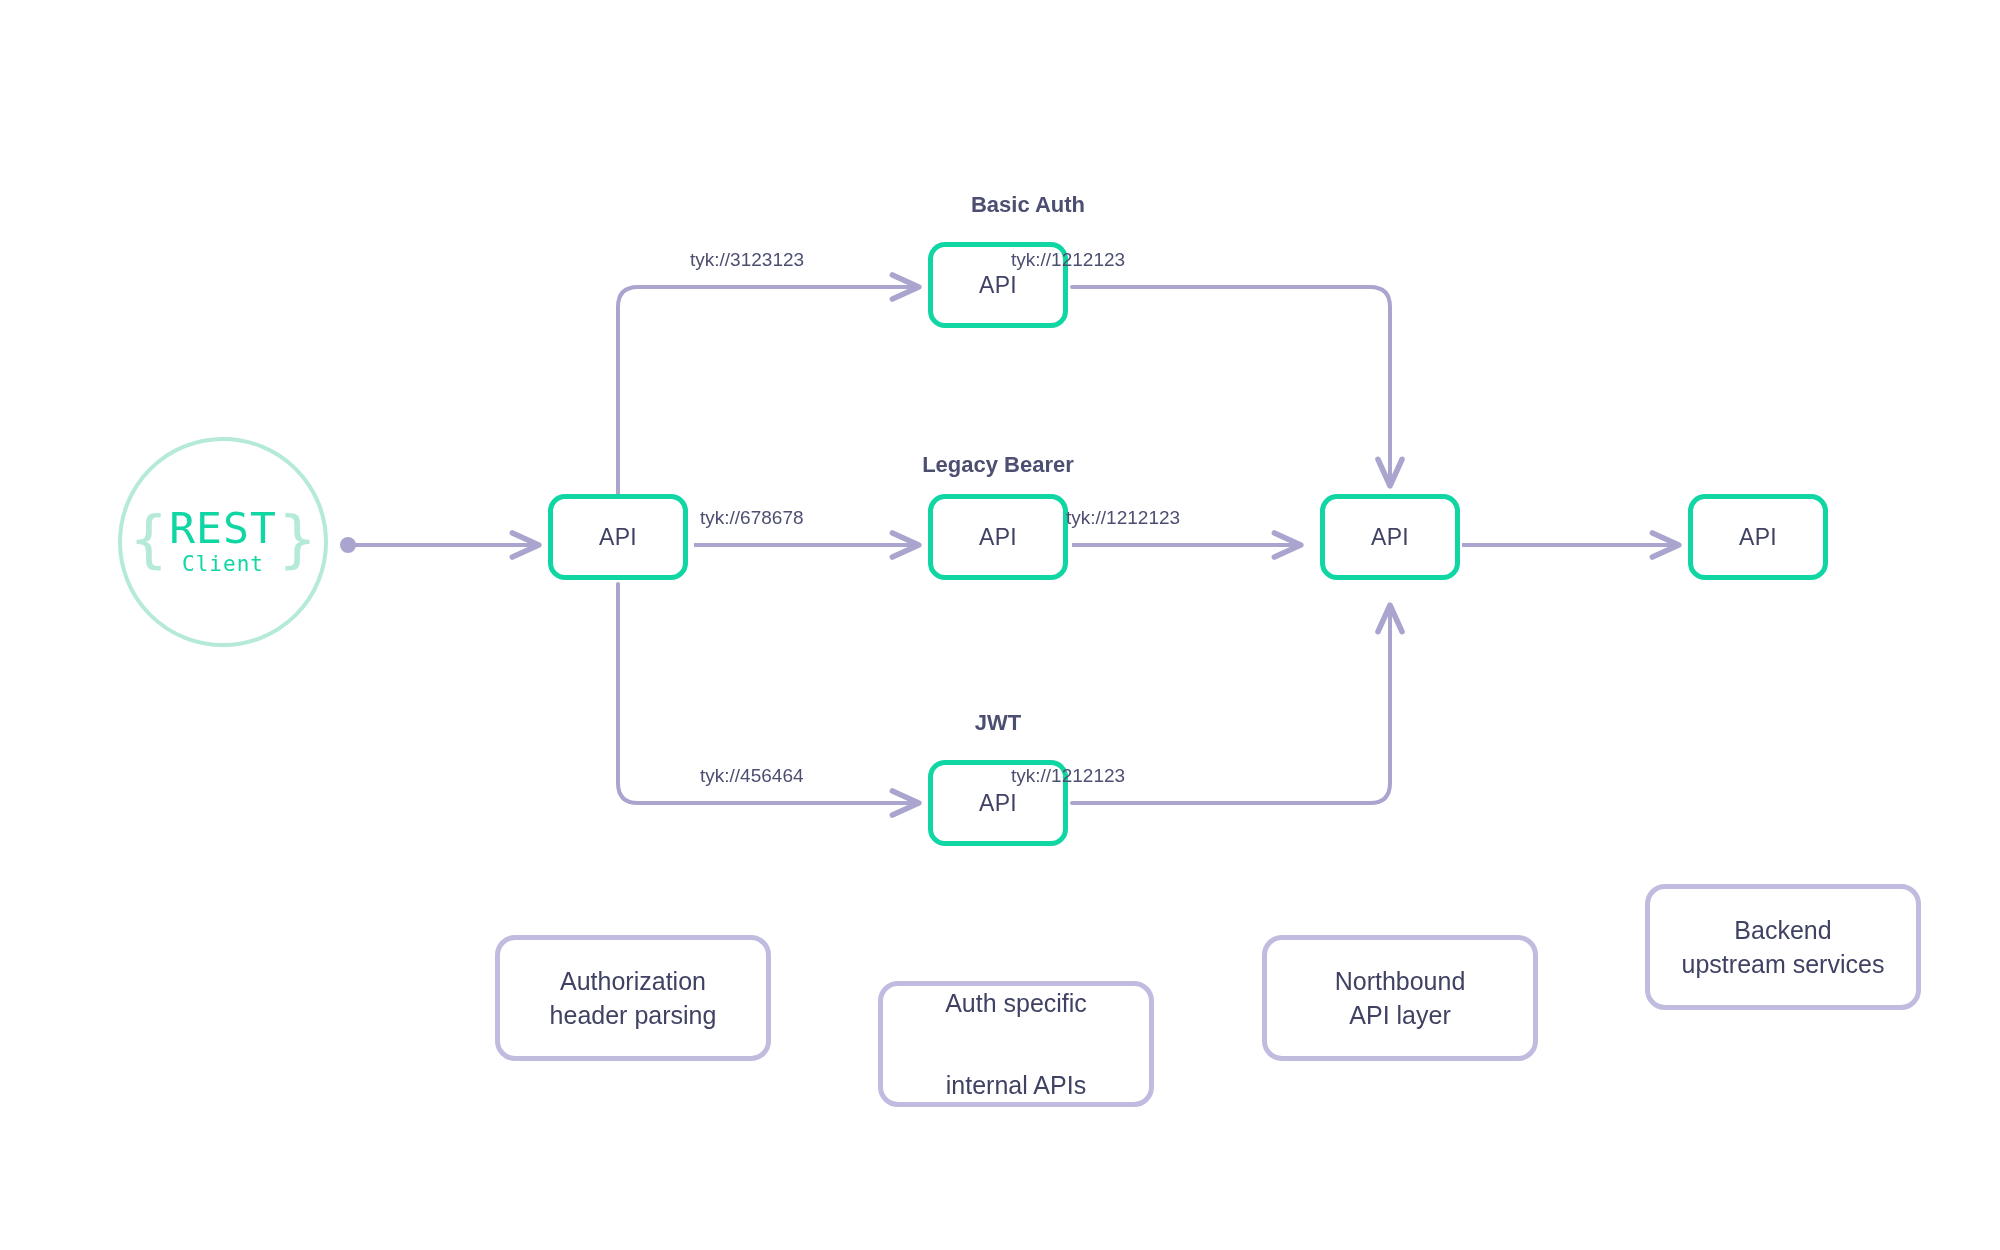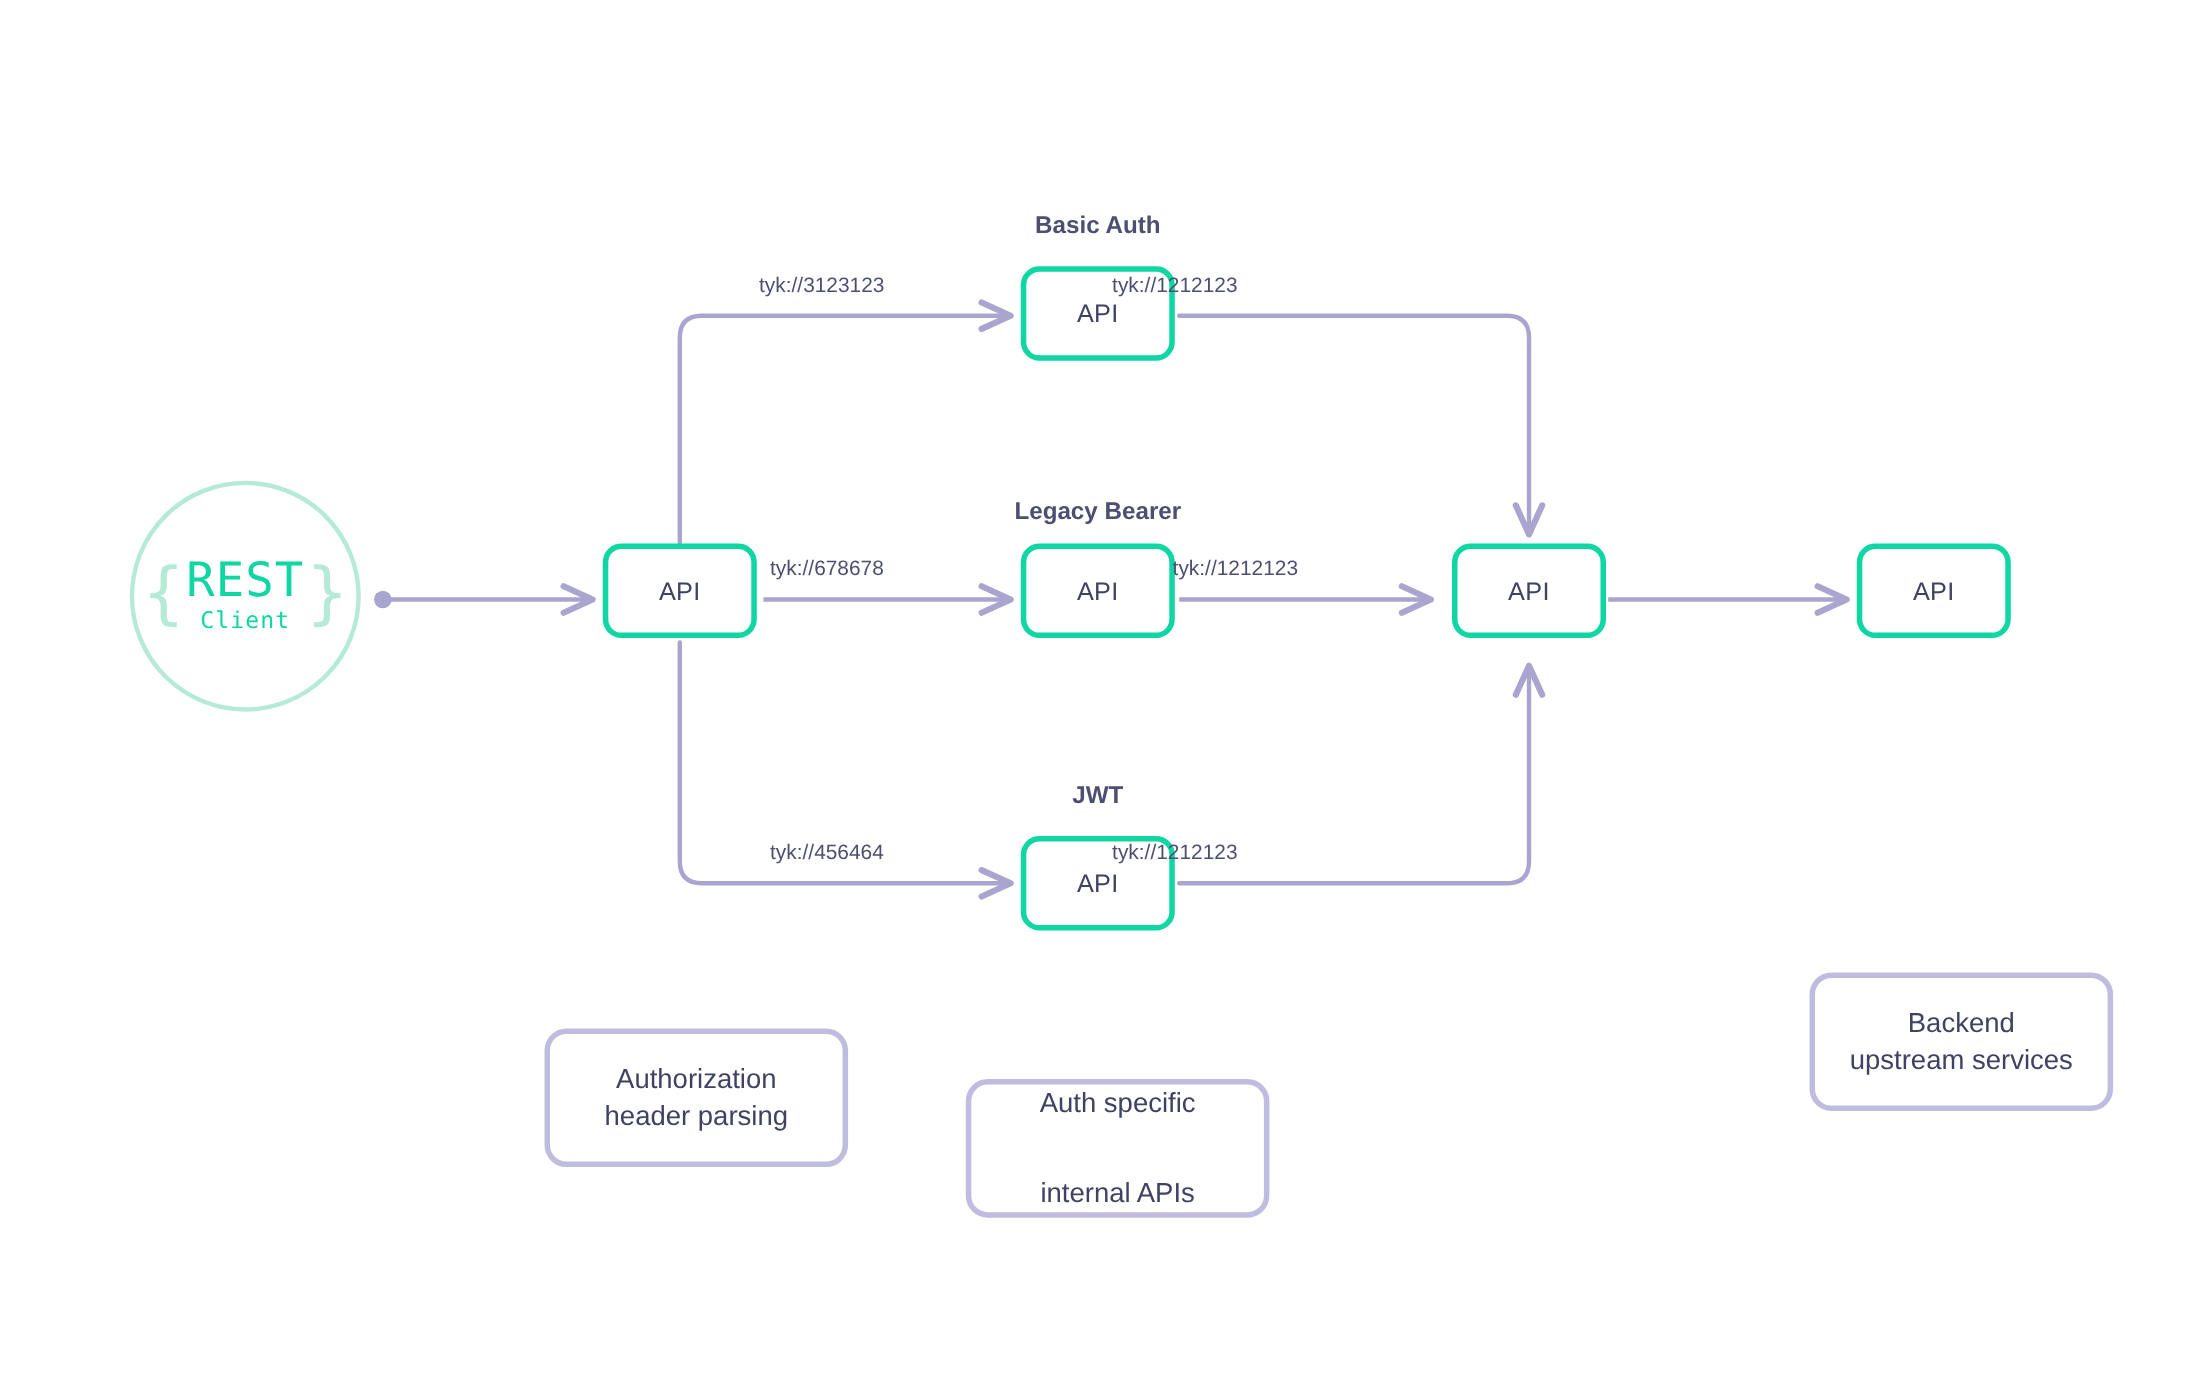--- a/index.html
+++ b/index.html
@@ -183,21 +183,21 @@
 
   <div class="rest-client">
     <span class="rest-brace">{</span>
     <span class="rest-stack">
       <span class="rest-word big">REST</span>
       <span class="rest-word small">Client</span>
     </span>
     <span class="rest-brace">}</span>
   </div>
 
-  <div class="group-title" style="left:898px; top:192px; width:200px;">Basic Auth</div>
+  <div class="group-title" style="left:928px; top:192px; width:200px;">Basic Auth</div>
   <div class="group-title" style="left:878px; top:452px; width:240px;">Legacy Bearer</div>
   <div class="group-title" style="left:938px; top:710px; width:120px;">JWT</div>
 
   <div class="api-box" style="left:548px; top:494px;">
     <span class="api-label">API</span>
   </div>
 
   <div class="api-box" style="left:928px; top:242px;">
     <span class="api-label">API</span>
   </div>
@@ -228,19 +228,23 @@
   <div class="caption-box" style="left:495px; top:935px;">
     <span class="cap-line">Authorization</span>
     <span class="cap-line">header parsing</span>
   </div>
 
   <div class="caption-box" style="left:878px; top:981px;justify-content:space-between;">
     <span class="cap-line">Auth specific</span>
     <span class="cap-line">internal APIs</span>
   </div>
 
+  <div class="caption-box" style="left:1262px; top:935px;">
+    <span class="cap-line">Northbound</span>
+    <span class="cap-line">API layer</span>
+  </div>
 
   <div class="caption-box" style="left:1645px; top:884px;">
     <span class="cap-line">Backend</span>
     <span class="cap-line">upstream services</span>
   </div>
 
 </div>
 
 </body></html>

